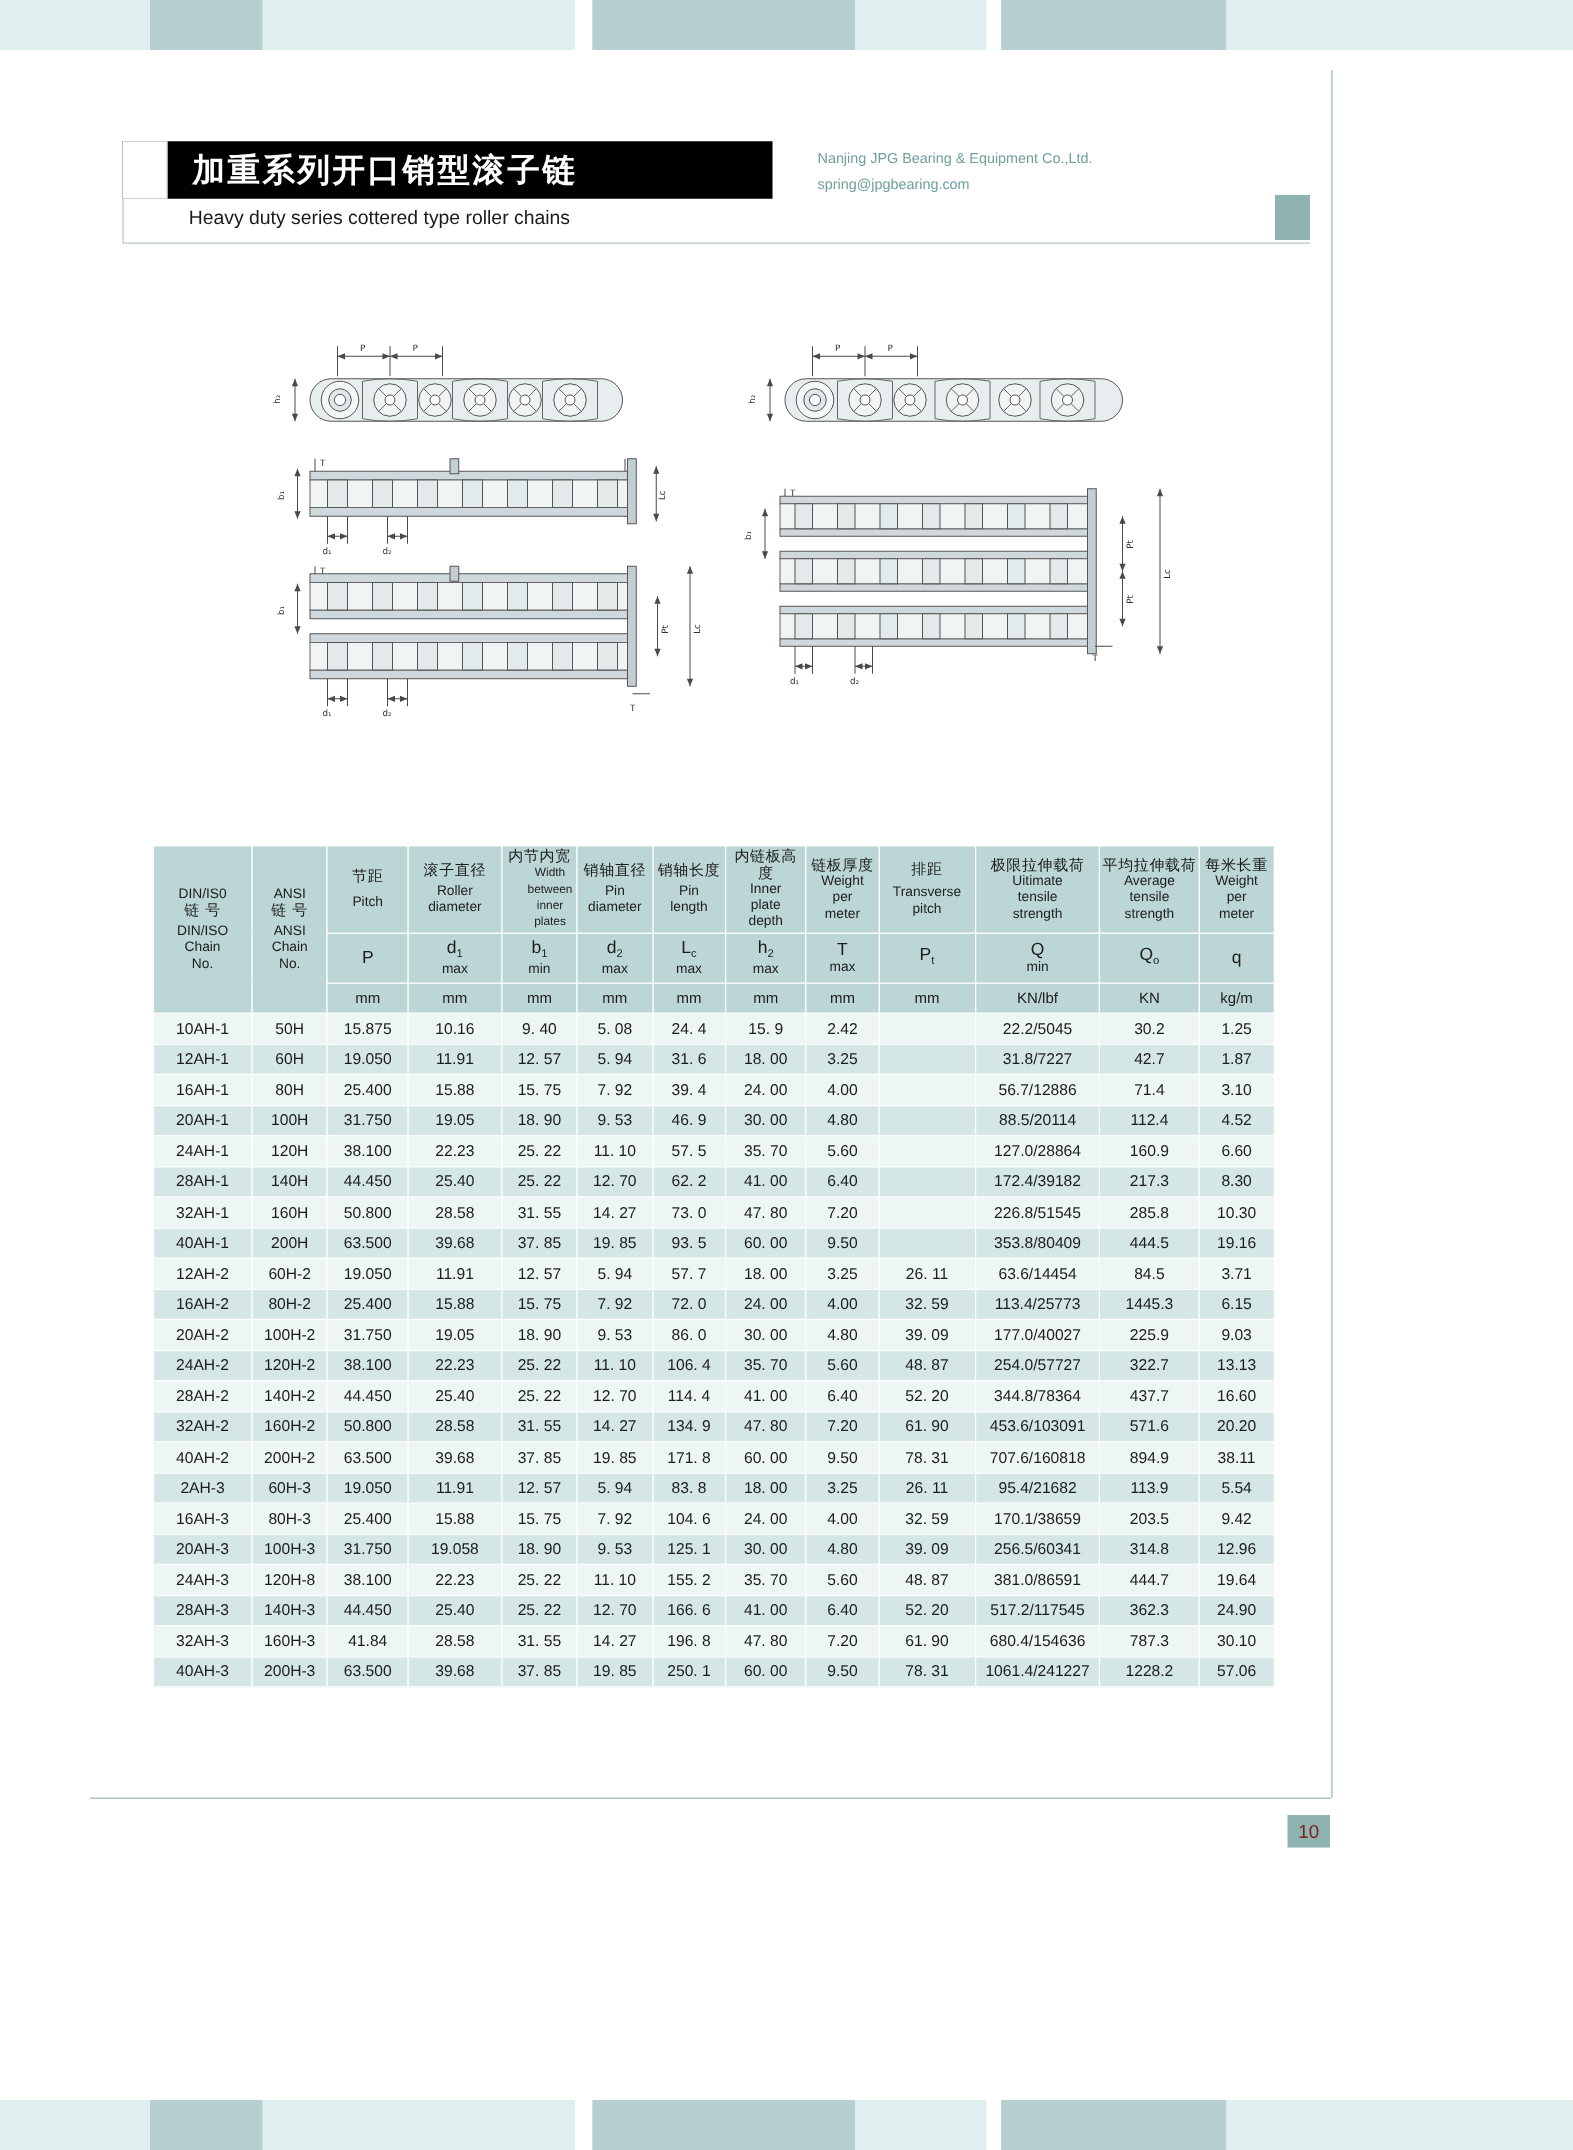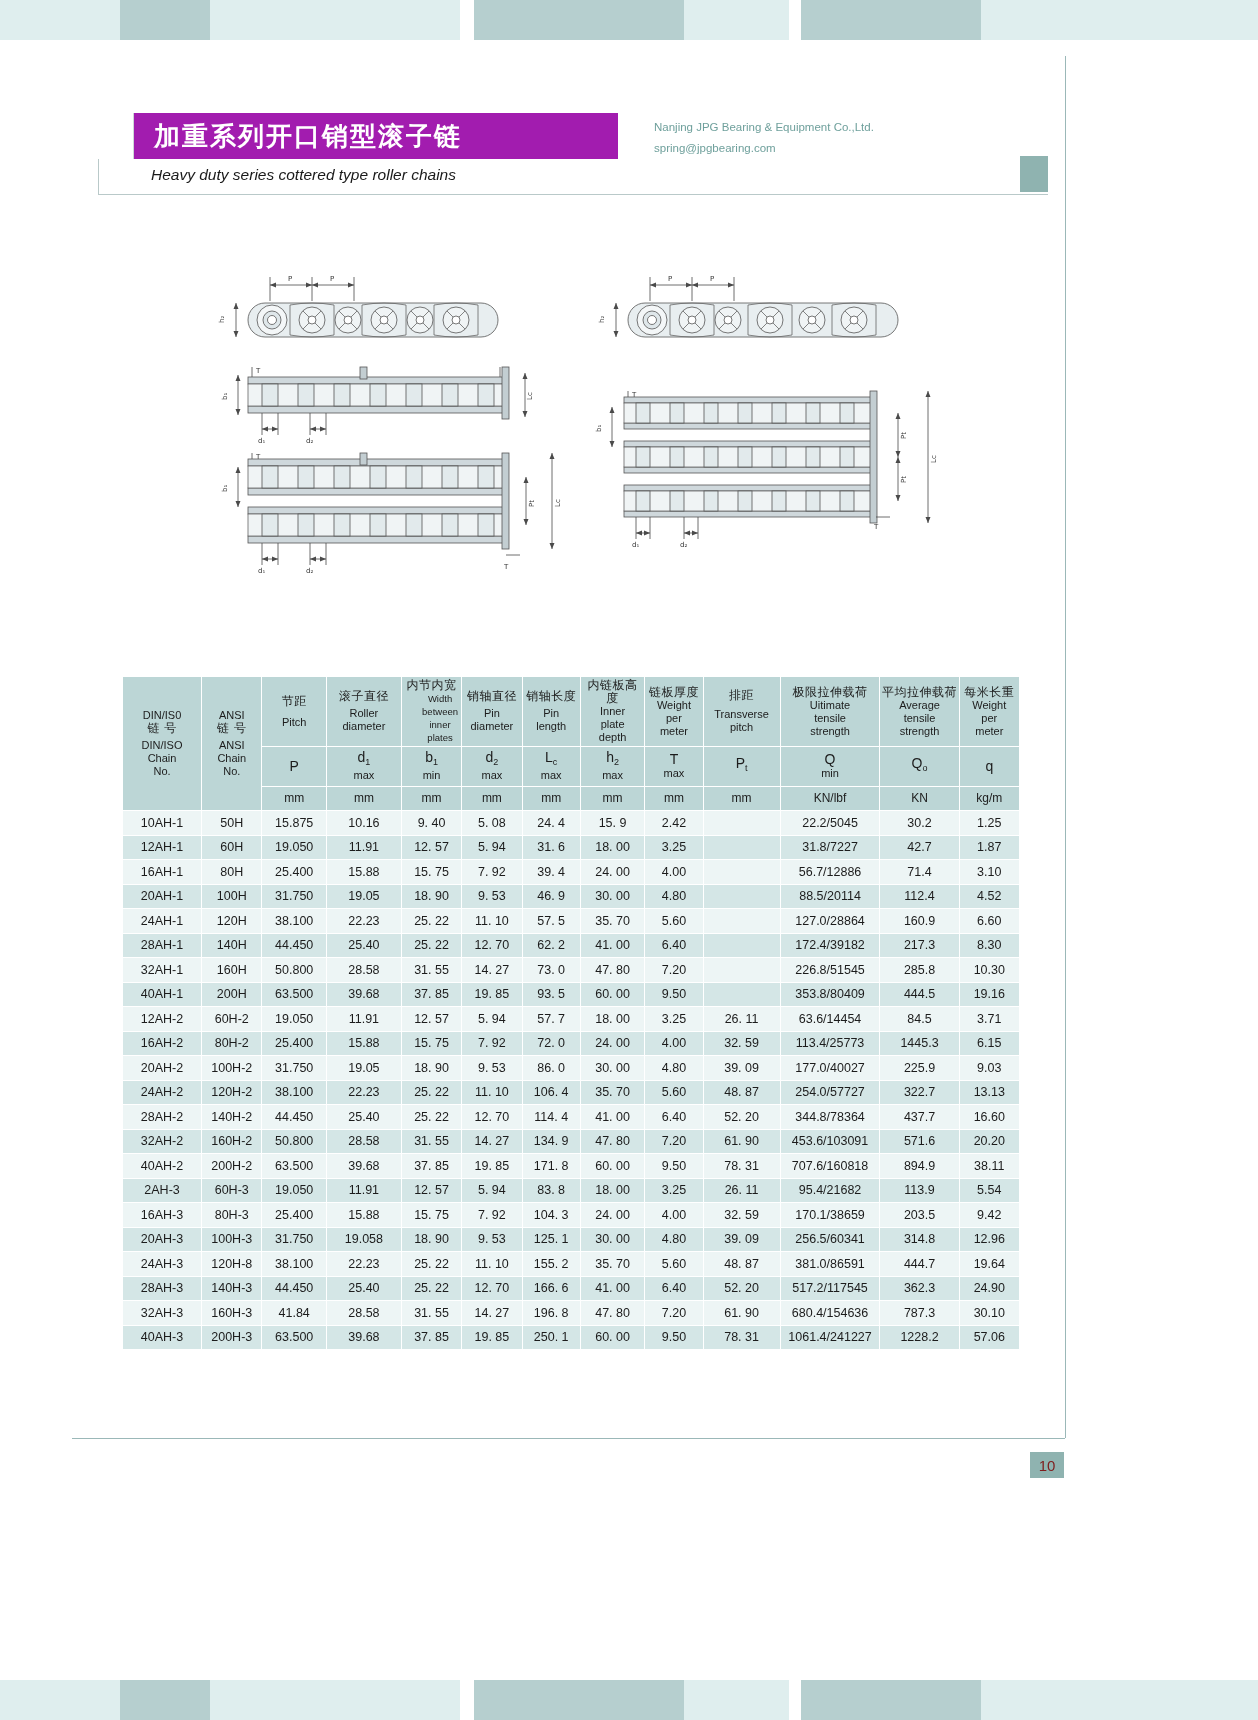--- a/index.html
+++ b/index.html
@@ -32,21 +32,21 @@
   .hline-bottom {
     position:absolute; left:72px; top:1438px; width:993px; height:1px;
     background:#9bb8b8;
   }
 
   
   .header-wrap { position:absolute; left:98px; top:113px; width:950px; }
   .title-row { position:relative; height:46px; }
   .title-box {
     position:absolute; left:0; top:0; width:520px; height:46px;
-    background:#a21caf;
+    background:#000000;
     display:flex; align-items:center;
   }
   .title-notch {
     position:absolute; left:0; top:0; width:36px; height:46px;
     background:#ffffff; border-right:1px solid #cfd8d8;
   }
   .title-cn {
     position:relative; margin-left:56px;
     color:#ffffff; font-size:26px; letter-spacing:2px;
     font-family:"DejaVu Sans", sans-serif; font-weight:600;
@@ -57,21 +57,20 @@
     color:#6fa09c; font-size:11.5px; line-height:21px;
     font-family:"Liberation Sans", sans-serif;
   }
   .company div { white-space:nowrap; }
 
   .subtitle-row {
     position:relative; margin-top:0px; height:36px;
     border-left:1px solid #b9c9c9;
     border-bottom:1px solid #b9c9c9;
     width:950px;
-    font-style:italic;
   }
   .subtitle {
     position:absolute; left:52px; top:7px;
     font-size:15.5px; color:#1a1a1a; white-space:nowrap;
   }
   .subtitle-cap {
     position:absolute; right:0; top:-3px; width:28px; height:36px;
     background:#8fb3b0;
   }
 
@@ -812,21 +811,21 @@
           <td>113.9</td>
           <td>5.54</td>
         </tr>
         <tr>
           <td>16AH-3</td>
           <td>80H-3</td>
           <td>25.400</td>
           <td>15.88</td>
           <td>15. 75</td>
           <td>7. 92</td>
-          <td>104. 3</td>
+          <td>104. 6</td>
           <td>24. 00</td>
           <td>4.00</td>
           <td>32. 59</td>
           <td>170.1/38659</td>
           <td>203.5</td>
           <td>9.42</td>
         </tr>
         <tr class="alt">
           <td>20AH-3</td>
           <td>100H-3</td>

